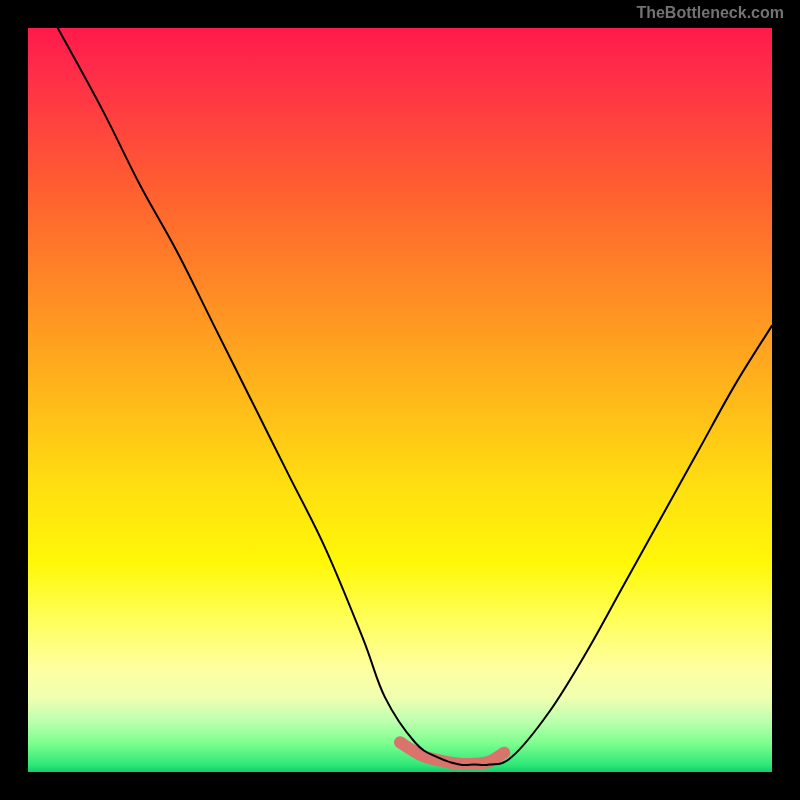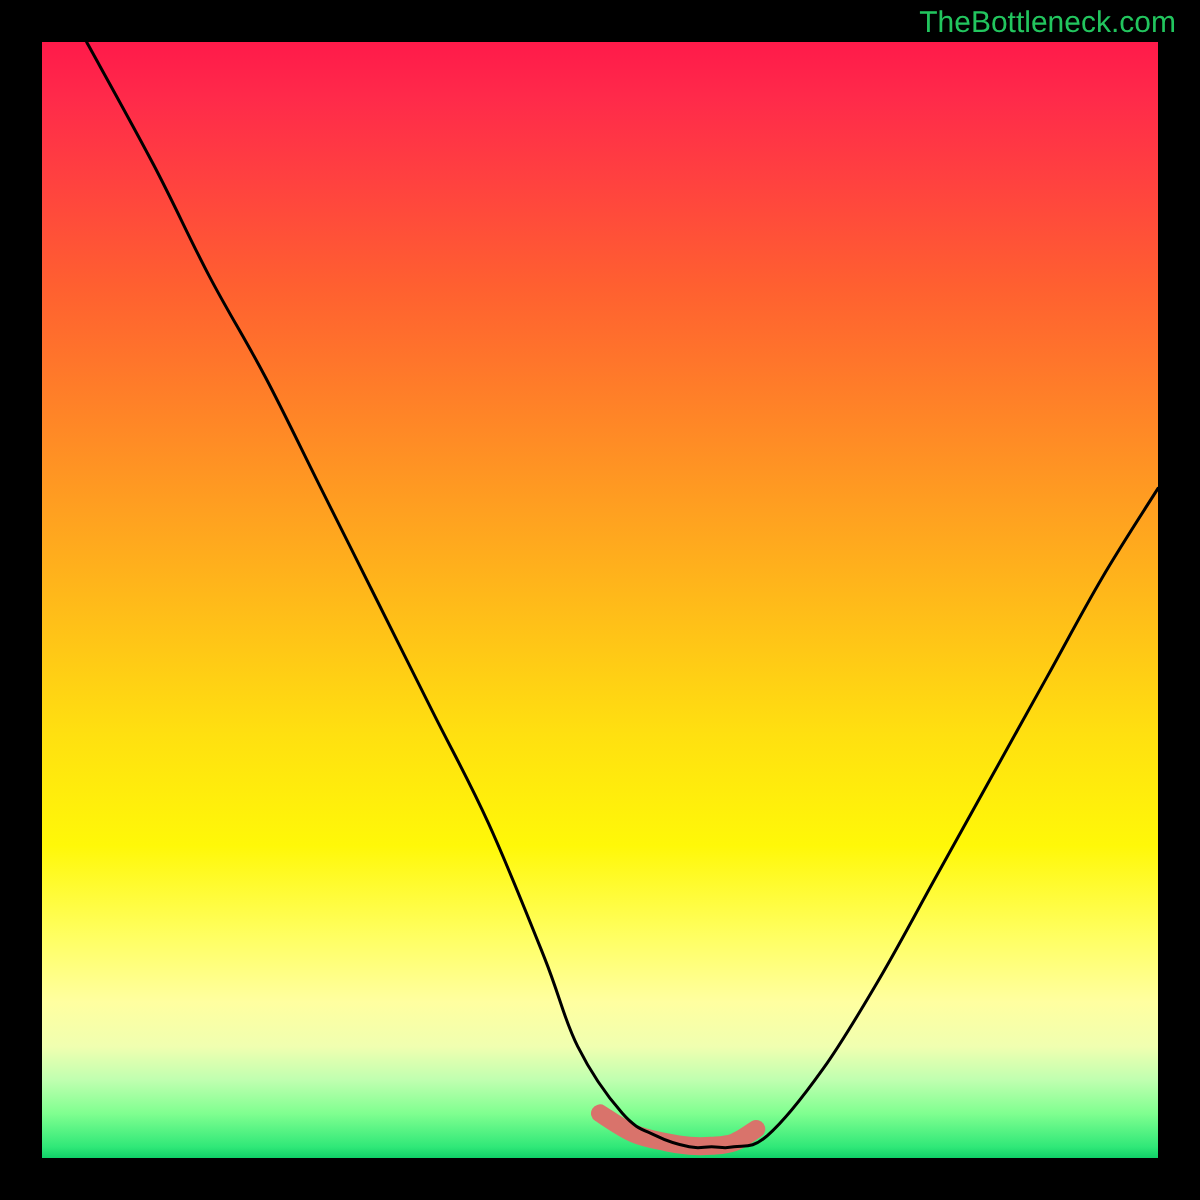--- a/index.html
+++ b/index.html
@@ -8,23 +8,23 @@
     height: 800px;
     background: #000;
     position: relative;
     overflow: hidden;
     font-family: Arial, Helvetica, sans-serif;
   }
   .watermark {
     position: absolute;
     top: 4px;
     right: 16px;
-    color: #22c55e;
-    font-size: 20px;
-    font-weight: 400;
+    color: #737373;
+    font-size: 16px;
+    font-weight: 700;
     z-index: 10;
   }
   .plot-outer {
     position: absolute;
     left: 28px;
     top: 28px;
     width: 744px;
     height: 744px;
     background: #000;
   }

